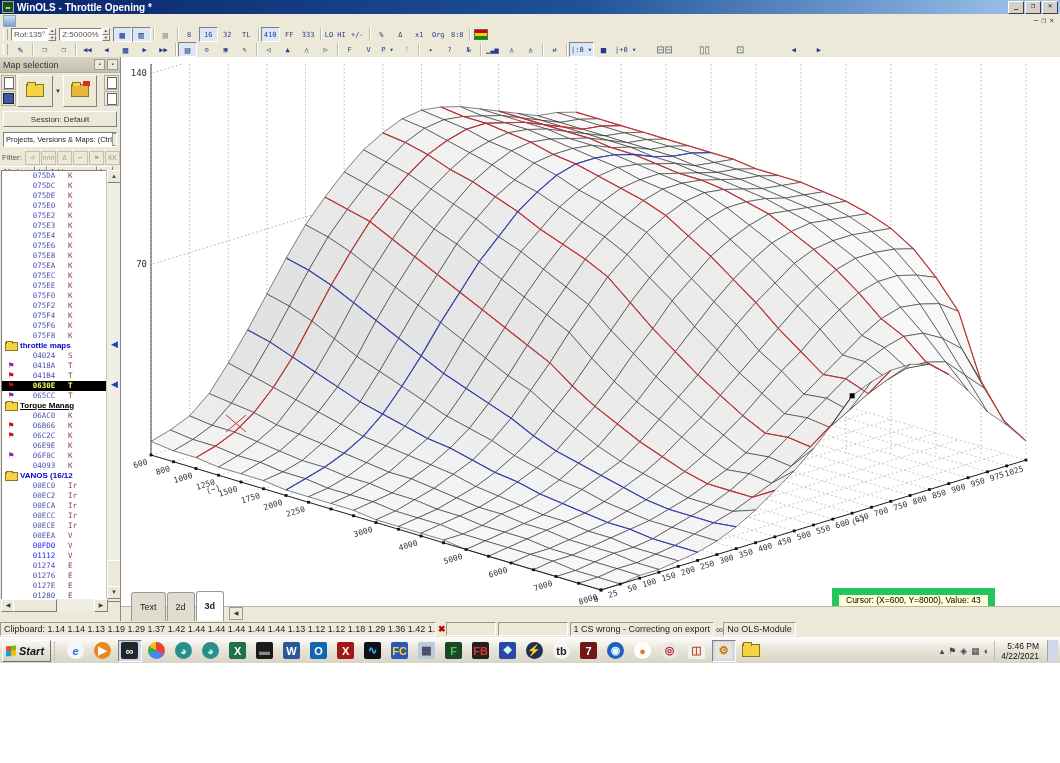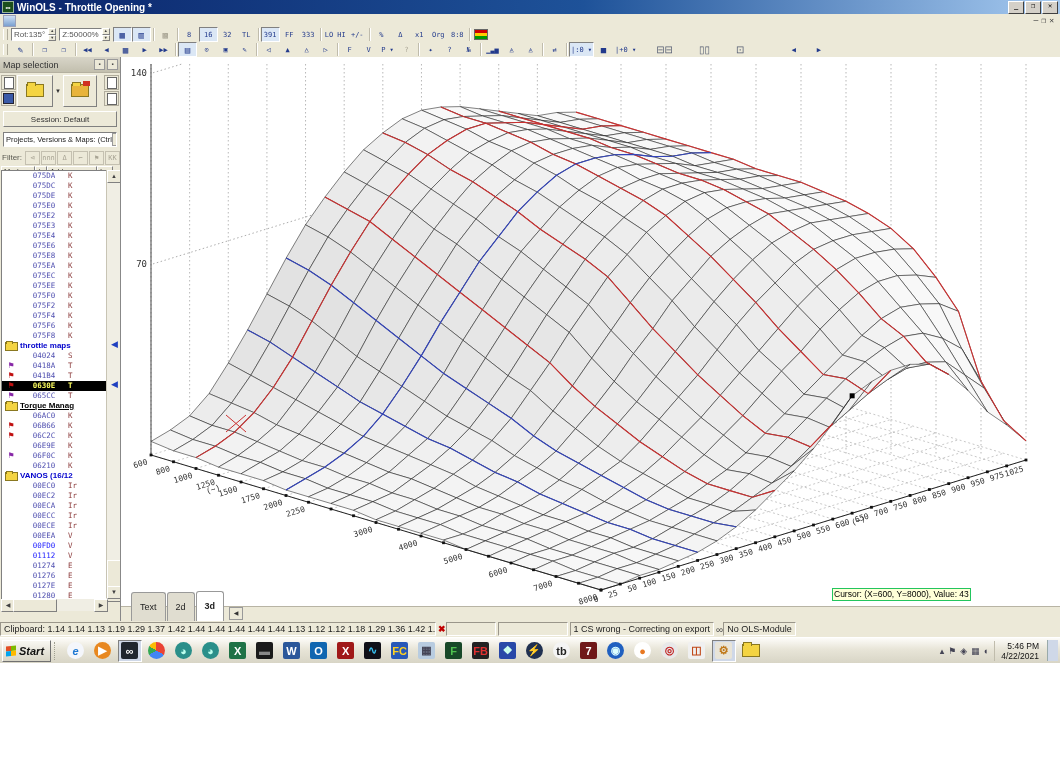--- a/index.html
+++ b/index.html
@@ -96,22 +96,22 @@
   #vthumb{position:absolute;left:0;top:390px;width:12px;height:40px;background:#ece9d8;
     border:1px solid;border-color:#fff #808080 #808080 #fff;}
   #hscroll{position:absolute;left:1px;top:542px;width:105px;height:12px;background:#f0eee4;}
   #hthumb{position:absolute;left:12px;top:0;width:42px;height:11px;background:#ece9d8;border:1px solid;
     border-color:#fff #808080 #808080 #fff;}
   .cur-mark{position:absolute;color:#2040c0;font-size:9px;line-height:9px;}
   
   #plot{position:absolute;left:120px;top:57px;width:940px;height:564px;background:#fff;
     border-left:1px solid #888;}
   #plot svg{position:absolute;left:0;top:0;}
-  #tooltip{position:absolute;left:711px;top:531px;height:11px;background:#ffffd8;border:1px solid #22c55e;
-    font-size:8.5px;line-height:11px;padding:0 1px;color:#000;white-space:nowrap;}
+  #tooltip{position:absolute;left:711px;top:531px;height:11px;background:#ffffd8;border:7px solid #22c55e;
+    font-size:8.5px;line-height:11px;padding:0 7px;color:#000;white-space:nowrap;}
   #tabrow{position:absolute;left:0;bottom:0;width:940px;height:14px;background:#ece9d8;
     border-top:1px solid #b8b4a4;display:flex;align-items:flex-end;padding-left:10px;}
   .tab{height:12px;line-height:12px;padding:8px 8px;font-size:9px;color:#222;background:#e0ddd0;
     border:1px solid #999;border-bottom:none;border-radius:3px 3px 0 0;margin-right:1px;}
   .tab.active{background:#fff;font-weight:bold;height:13px;}
   .tabnav{width:12px;height:11px;margin-left:4px;background:#ece9d8;border:1px solid #999;
     font-size:6px;text-align:center;line-height:10px;color:#333;margin-bottom:1px;}
   
   #statusbar{position:absolute;left:0;top:621px;width:1060px;height:16px;background:#ece9d8;
     display:flex;align-items:center;font-size:9px;color:#222;}
@@ -181,21 +181,21 @@
         <span class="tbtn img pressed">▦</span>
         <span class="tbtn img pressed">▥</span>
         <span class="tsep"></span>
         <span class="tbtn img dis">▩</span>
         <span class="tsep"></span>
         <span class="tbtn">8</span>
         <span class="tbtn pressed">16</span>
         <span class="tbtn">32</span>
         <span class="tbtn">TL</span>
         <span class="tsep"></span>
-        <span class="tbtn pressed">391</span>
+        <span class="tbtn pressed">410</span>
         <span class="tbtn">FF</span>
         <span class="tbtn">333</span>
         <span class="tsep"></span>
         <span class="tbtn">LO HI</span>
         <span class="tbtn">+/-</span>
         <span class="tsep"></span>
         <span class="tbtn">%</span>
         <span class="tbtn">Δ</span>
         <span class="tbtn">x1</span>
         <span class="tbtn">Org</span>
@@ -475,21 +475,21 @@
         </div>
         <div class="mrow">
           <span class="cell-ic">
             <span class="flag" style="color: rgb(136, 40, 168);">⚑</span>
           </span>
           <span class="cell-addr">06F0C</span>
           <span class="cell-let">K</span>
         </div>
         <div class="mrow">
           <span class="cell-ic"></span>
-          <span class="cell-addr">06210</span>
+          <span class="cell-addr">04093</span>
           <span class="cell-let">K</span>
         </div>
         <div class="mrow">
           <span class="cell-ic">
             <span class="fold"></span>
           </span>
           <span class="cell-addr fname">VANOS (16/12</span>
           <span class="cell-let"></span>
         </div>
         <div class="mrow">

